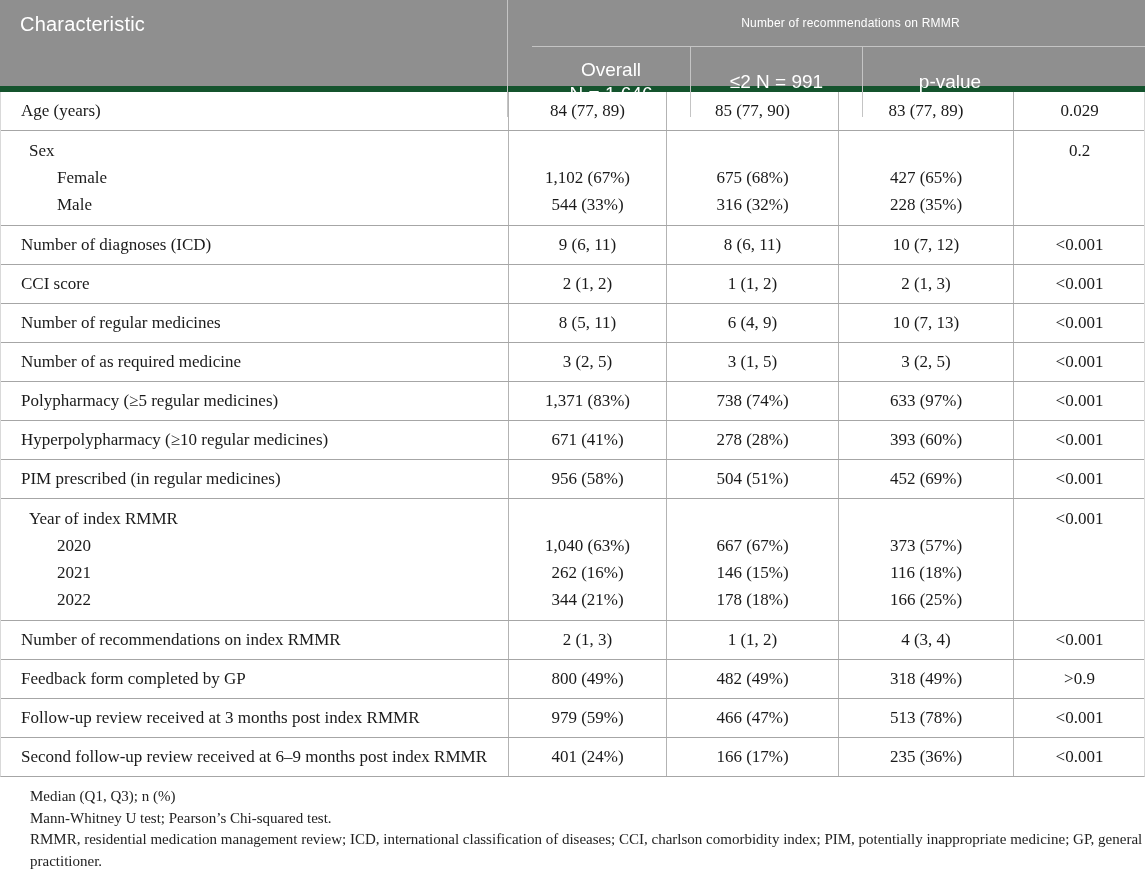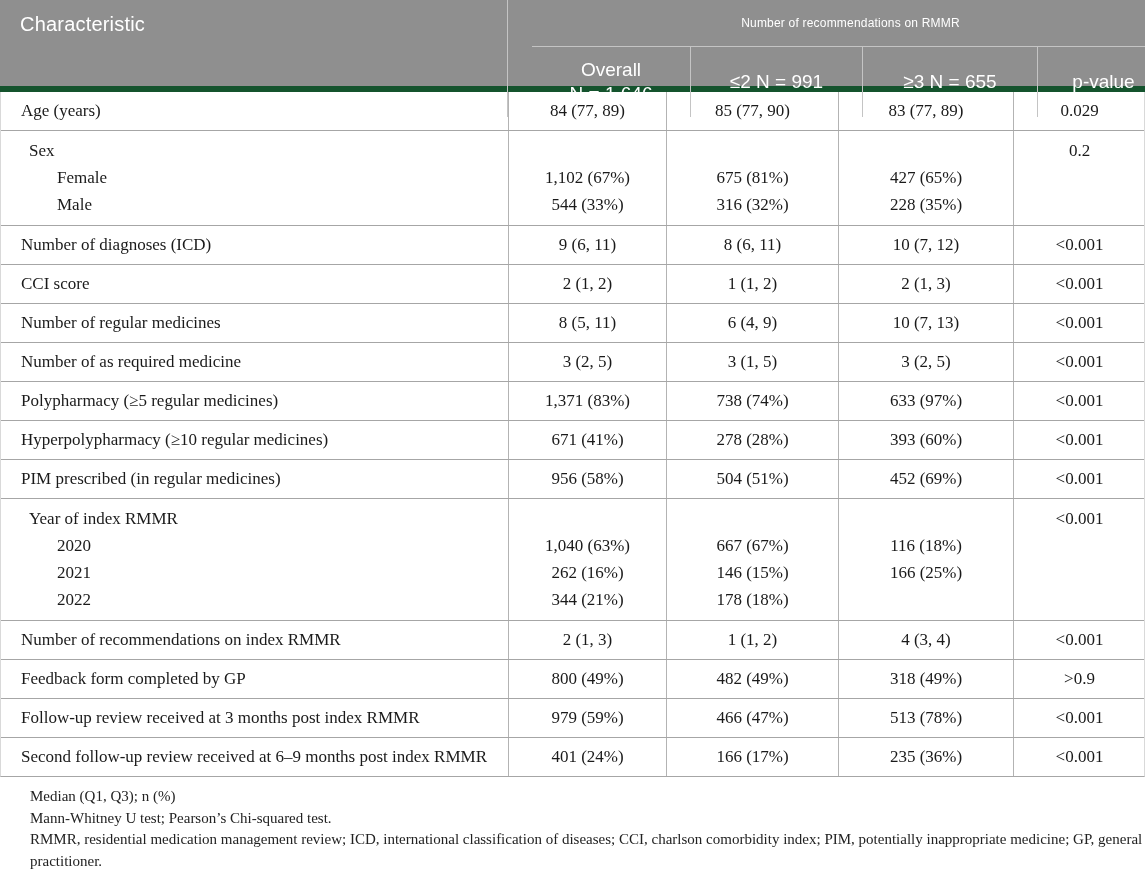--- a/index.html
+++ b/index.html
@@ -98,21 +98,20 @@
 <div class="page">
 
   <div class="thead">
     <div class="th-char">Characteristic</div>
     <div class="th-right">
       <div class="th-group">Number of recommendations on RMMR</div>
       <div class="th-cols">
           <div class="th-col">Overall
 N = 1,646</div>
           <div class="th-col">≤2 N = 991</div>
-          <div class="th-col">≥3 N = 655</div>
           <div class="th-col">p-value</div>
         </div>
     </div>
   </div>
 
   <div class="tbody">
       <div class="band single">
         <div class="cell label-cell">
           <div class="line label-line">Age (years)</div>
         </div>
@@ -135,21 +134,21 @@
           <div class="line label-line indent">Female</div>
           <div class="line label-line indent">Male</div>
         </div>
         <div class="cell value-cell">
           <div class="line value-line">&nbsp;</div>
           <div class="line value-line">1,102 (67%)</div>
           <div class="line value-line">544 (33%)</div>
         </div>
         <div class="cell value-cell">
           <div class="line value-line">&nbsp;</div>
-          <div class="line value-line">675 (81%)</div>
+          <div class="line value-line">675 (68%)</div>
           <div class="line value-line">316 (32%)</div>
         </div>
         <div class="cell value-cell">
           <div class="line value-line">&nbsp;</div>
           <div class="line value-line">427 (65%)</div>
           <div class="line value-line">228 (35%)</div>
         </div>
         <div class="cell p-cell">
           <div class="line value-line">0.2</div>
         </div>
@@ -287,20 +286,21 @@
           <div class="line value-line">344 (21%)</div>
         </div>
         <div class="cell value-cell">
           <div class="line value-line">&nbsp;</div>
           <div class="line value-line">667 (67%)</div>
           <div class="line value-line">146 (15%)</div>
           <div class="line value-line">178 (18%)</div>
         </div>
         <div class="cell value-cell">
           <div class="line value-line">&nbsp;</div>
+          <div class="line value-line">373 (57%)</div>
           <div class="line value-line">116 (18%)</div>
           <div class="line value-line">166 (25%)</div>
         </div>
         <div class="cell p-cell">
           <div class="line value-line">&lt;0.001</div>
         </div>
       </div>
       <div class="band single">
         <div class="cell label-cell">
           <div class="line label-line">Number of recommendations on index RMMR</div>

